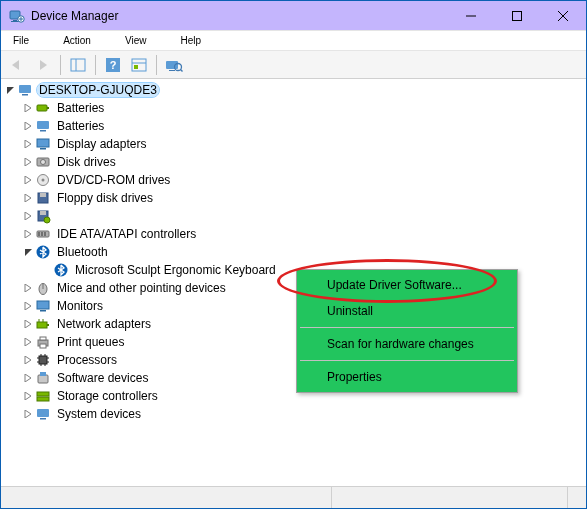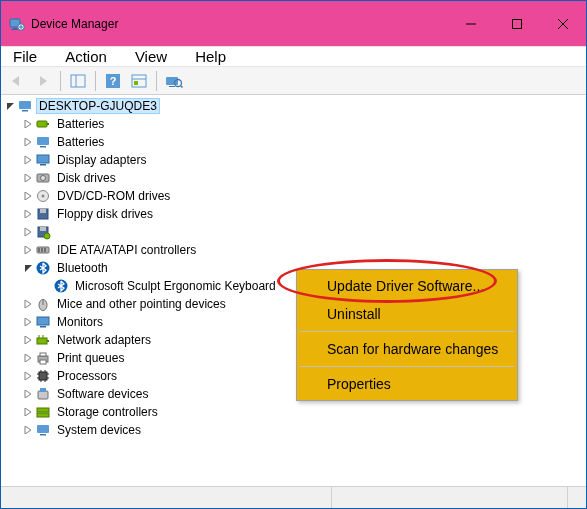--- a/index.html
+++ b/index.html
@@ -14,24 +14,24 @@
     width: 587px;
     height: 509px;
     border: 1px solid #0a5fb3;
     display: flex;
     flex-direction: column;
     background: #fff;
     position: relative;
   }
   
   .titlebar {
-    height: 46px;
+    height: 30px;
     display: flex;
     align-items: center;
-    background: #ec4899;
+    background: #c4b5fd;
     border-bottom: 1px solid #e5e5e5;
   }
   .titlebar .app-icon {
     width: 16px; height:16px;
     margin: 0 6px 0 8px;
     display:inline-flex; align-items:center; justify-content:center;
   }
   .titlebar .title {
     flex: 1;
     font-size: 12px;
@@ -44,23 +44,23 @@
     font-size: 10px;
     color:#000;
   }
 
   
   .menubar {
     height: 20px;
     display:flex;
     align-items:center;
     padding: 0 4px;
-    gap: 12px;
+    gap: 18px;
     border-bottom: 1px solid #e5e5e5;
-    font-size:15px;
+    font-size:10px;
   }
   .menubar .menuitem { padding: 1px 8px; }
 
   
   .toolbar {
     height: 28px;
     display:flex;
     align-items:center;
     padding: 0 4px;
     gap: 2px;
@@ -101,34 +101,35 @@
   .twisty.none { visibility:hidden; }
   .node-icon {
     width:16px; height:16px;
     margin-right:4px;
     display:inline-flex; align-items:center; justify-content:center;
     flex-shrink:0;
   }
   .row.selected .label {
     background:#cce8ff;
     outline:1px solid #99d1ff;
+    border-radius:7px;
   }
   .label { padding:0 2px; }
 
   
   .context-menu {
     position:absolute;
     left: 295px;
     top: 268px;
     width: 222px;
-    background:#eab308;
+    background:#22c55e;
     border:1px solid #a0a0a0;
     box-shadow: 2px 2px 4px rgba(0,0,0,.25);
     padding:2px;
-    font-size:14px;
+    font-size:12px;
     z-index:10;
   }
   .context-menu .cm-item {
     padding:6px 14px 6px 28px;
   }
   .context-menu .cm-sep { height:1px; background:#c0c0c0; margin:3px 1px; }
   .context-menu .cm-item.bold { font-weight:normal; }
 
   
   .red-ellipse {

